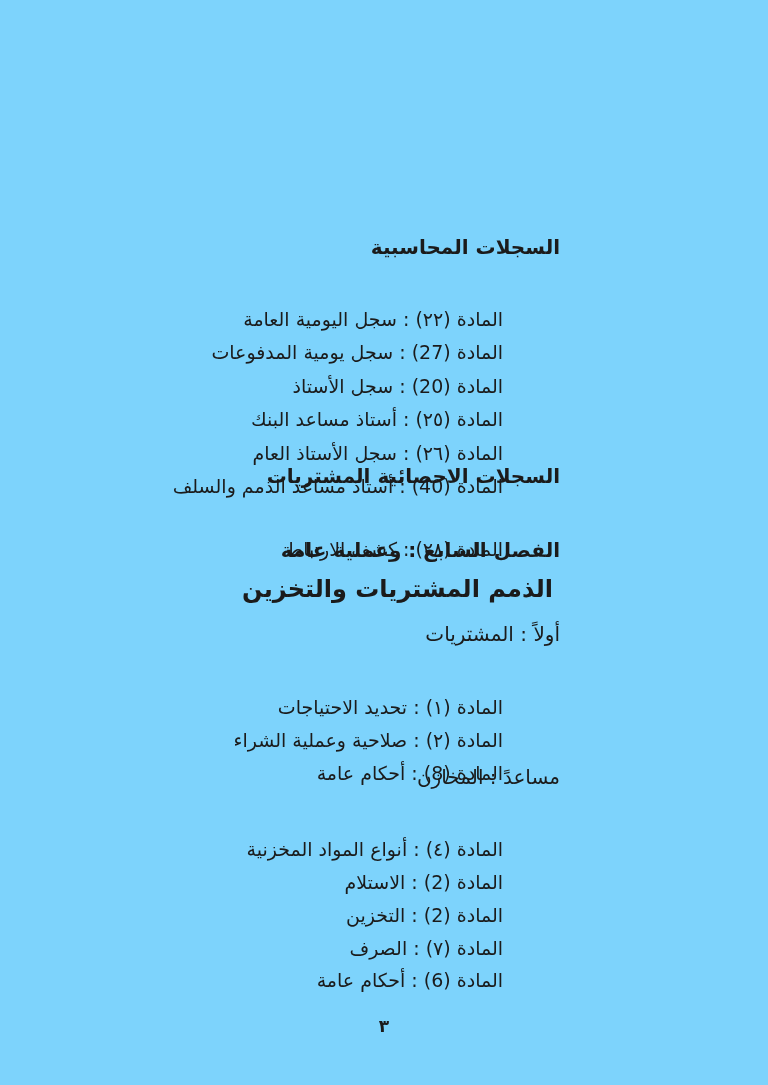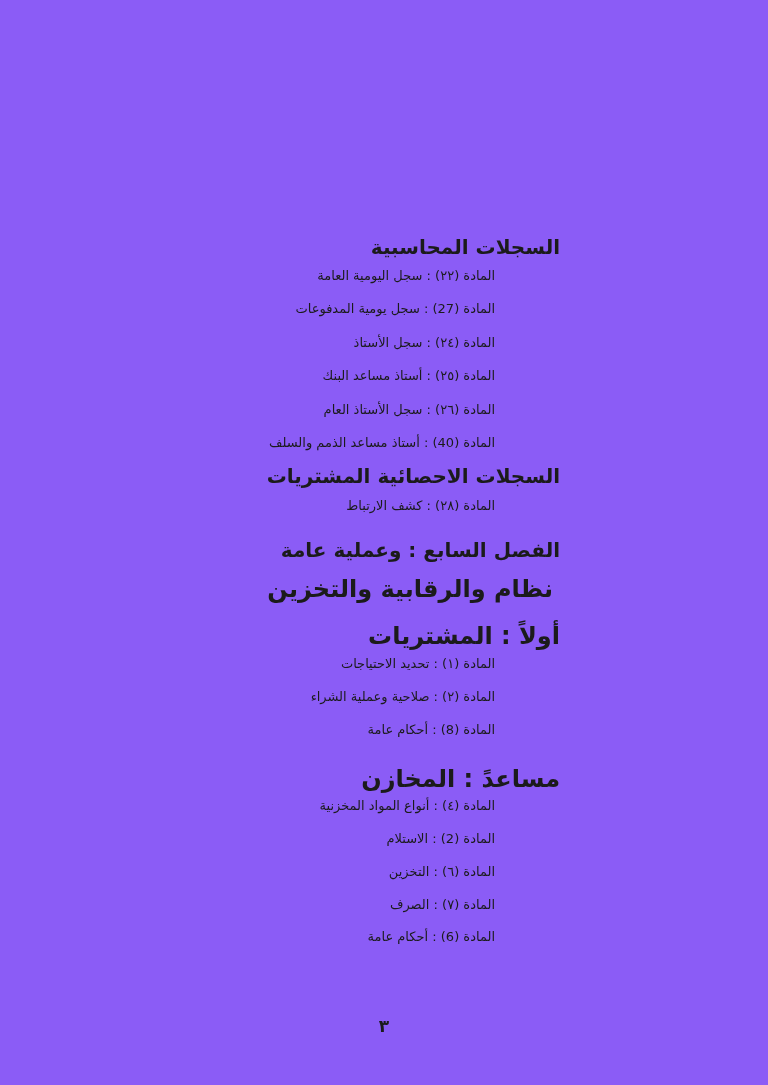--- a/index.html
+++ b/index.html
@@ -5,46 +5,47 @@
   html, body {
     margin: 0;
     padding: 0;
     background: #e8e8e8;
   }
   .page {
     position: relative;
     width: 768px;
     height: 1085px;
     margin: 0 auto;
-    background: #8b5cf6;
+    background: #7dd3fc;
     overflow: hidden;
     font-family: "DejaVu Sans", sans-serif;
     color: #1b1b1b;
     direction: rtl;
   }
   .line {
     position: absolute;
     white-space: nowrap;
     direction: rtl;
     line-height: 1.1;
   }
   .entry {
-    right: 273px;
-    font-size: 13px;
+    right: 265px;
+    font-size: 19px;
     font-weight: 400;
+    margin-top: 40px;
   }
   .h1 {
     right: 208px;
     font-size: 20px;
     font-weight: 700;
   }
   .sub {
     right: 208px;
-    font-size: 24px;
-    font-weight: 700;
+    font-size: 20px;
+    font-weight: 400;
   }
   .title {
     right: 215px;
     font-size: 24px;
     font-weight: 700;
   }
   .page-number {
     position: absolute;
     left: 0;
     right: 0;
@@ -56,33 +57,33 @@
   }
 </style>
 </head>
 <body>
 
 <div class="page">
   <div>
     <div class="line h1" style="top:236px">السجلات المحاسبية</div>
     <div class="line entry" style="top:269px">المادة (٢٢) : سجل اليومية العامة</div>
     <div class="line entry" style="top:302px">المادة (27) : سجل يومية المدفوعات</div>
-    <div class="line entry" style="top:336px">المادة (٢٤) : سجل الأستاذ</div>
+    <div class="line entry" style="top:336px">المادة (20) : سجل الأستاذ</div>
     <div class="line entry" style="top:369px">المادة (٢٥) : أستاذ مساعد البنك</div>
     <div class="line entry" style="top:403px">المادة (٢٦) : سجل الأستاذ العام</div>
     <div class="line entry" style="top:436px">المادة (40) : أستاذ مساعد الذمم والسلف</div>
     <div class="line h1" style="top:465px">السجلات الاحصائية المشتريات</div>
     <div class="line entry" style="top:499px">المادة (٢٨) : كشف الارتباط</div>
     <div class="line h1" style="top:539px">الفصل السابع : وعملية عامة</div>
-    <div class="line title" style="top:576px">نظام والرقابية والتخزين</div>
+    <div class="line title" style="top:576px">الذمم المشتريات والتخزين</div>
     <div class="line sub" style="top:623px">أولاً : المشتريات</div>
     <div class="line entry" style="top:657px">المادة (١) : تحديد الاحتياجات</div>
     <div class="line entry" style="top:690px">المادة (٢) : صلاحية وعملية الشراء</div>
     <div class="line entry" style="top:723px">المادة (8) : أحكام عامة</div>
     <div class="line sub" style="top:766px">مساعدً : المخازن</div>
     <div class="line entry" style="top:799px">المادة (٤) : أنواع المواد المخزنية</div>
     <div class="line entry" style="top:832px">المادة (2) : الاستلام</div>
-    <div class="line entry" style="top:865px">المادة (٦) : التخزين</div>
+    <div class="line entry" style="top:865px">المادة (2) : التخزين</div>
     <div class="line entry" style="top:898px">المادة (٧) : الصرف</div>
     <div class="line entry" style="top:930px">المادة (6) : أحكام عامة</div>
   </div>
   <div class="page-number">٣</div>
 </div>
 
 </body></html>

